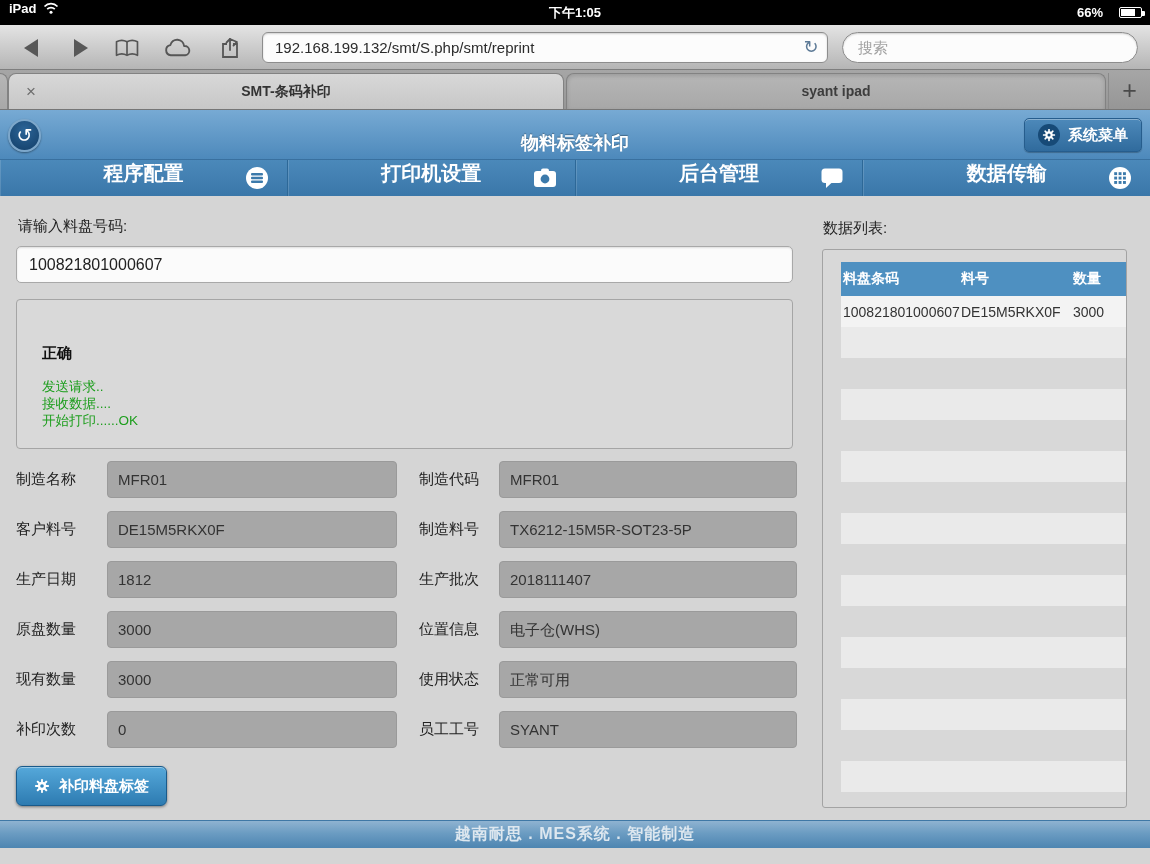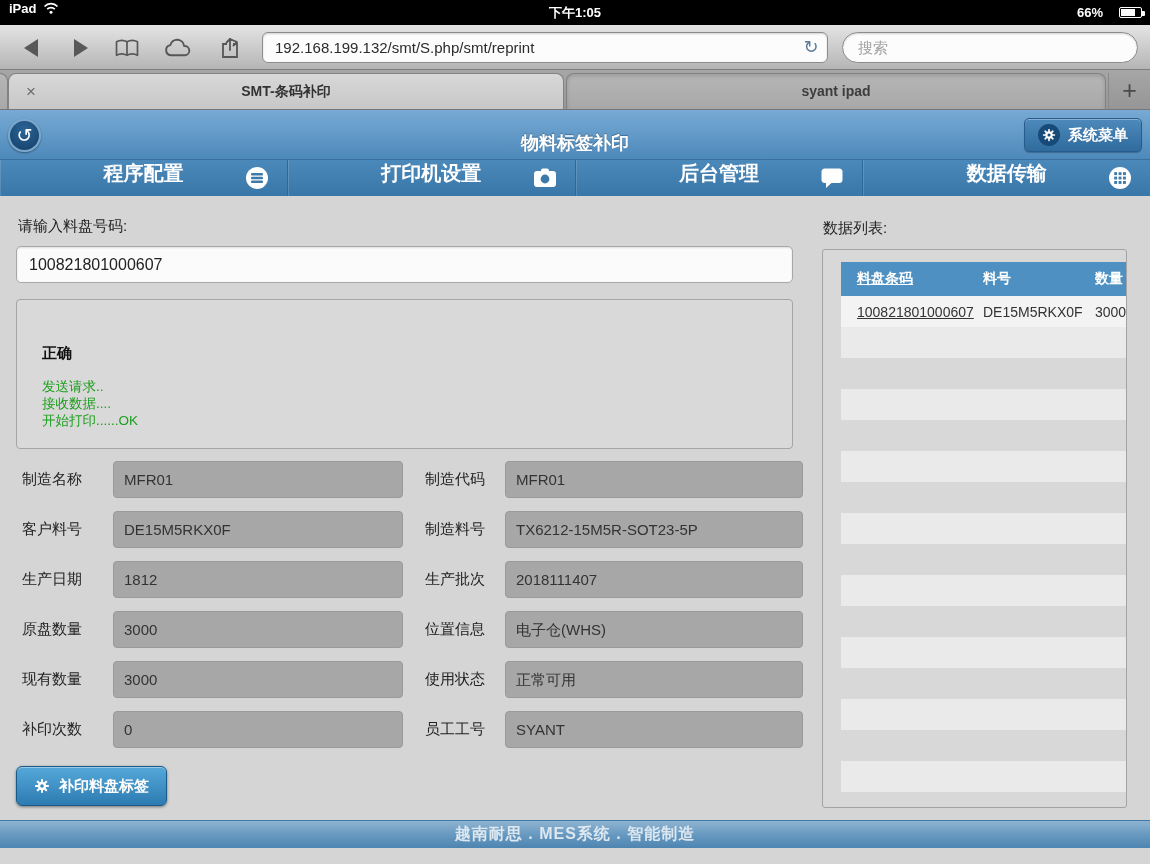--- a/index.html
+++ b/index.html
@@ -72,42 +72,42 @@
   .input-label { position:absolute; left:18px; top:217px; }
   .main-input { position:absolute; left:16px; top:246px; width:777px; height:37px; background:#fbfbfb;
                 border:1px solid #a8a8a8; border-radius:5px; padding:0 12px; font-size:16px; color:#222;
                 font-family:"Liberation Sans","DejaVu Sans",sans-serif; box-shadow:inset 0 1px 2px rgba(0,0,0,.12); }
   .status-box { position:absolute; left:16px; top:299px; width:777px; height:150px;
                 background:#d9d9d9; border:1px solid #a5a5a5; border-radius:4px; }
   .status-title { position:absolute; left:25px; top:44px; font-size:15px; font-weight:bold; color:#111; }
   .status-lines { position:absolute; left:25px; top:78px; font-size:13.5px; line-height:17px; color:#1d9e1d; }
 
   .form { position:absolute; left:16px; top:461px; }
-  .form-row { display:flex; align-items:center; height:37px; margin-bottom:13px;margin-left:6px; }
+  .form-row { display:flex; align-items:center; height:37px; margin-bottom:13px; }
   .f-label1 { width:91px; font-size:15px; color:#222; }
   .f-label2 { width:80px; margin-left:22px; font-size:15px; color:#222; }
   .f-box { background:#a7a7a7; border:1px solid #9a9a9a; border-radius:4px; height:37px; line-height:35px;
            padding:0 10px; font-size:15px; color:#333; overflow:hidden; white-space:nowrap; }
   .f-box1 { width:290px; }
   .f-box2 { width:298px; }
 
   .reprint-btn { position:absolute; left:16px; top:766px; height:40px; padding:0 17px; border-radius:6px;
                  background:linear-gradient(#55a8da,#2d7bb1); border:1px solid #195a8a;
                  box-shadow:0 1px 3px rgba(0,0,0,.45), inset 0 1px 0 rgba(255,255,255,.4);
                  color:#fff; font-weight:bold; font-size:15px; display:flex; align-items:center; gap:9px; cursor:pointer; }
 
   
   .dl-title { position:absolute; left:823px; top:219px; }
   .dl-panel { position:absolute; left:822px; top:249px; width:305px; height:559px; background:#d8d8d8;
               border:1px solid #a3a3a3; border-radius:3px; overflow:hidden; }
   .dl-table { position:absolute; left:18px; top:12px; width:330px; }
   .dl-hrow { display:flex; height:34px; background:#4e90c1; align-items:center;
              color:#fff; font-weight:bold; font-size:14px; }
   .dl-row { display:flex; height:31px; align-items:center; background:#f3f3f3; font-size:14px; color:#333; cursor:pointer; }
-  .dl-c1 { width:142px; padding-left:16px;text-decoration:underline; } .dl-c2 { width:112px; } .dl-c3 { width:70px; }
+  .dl-c1 { width:120px; padding-left:2px; } .dl-c2 { width:112px; } .dl-c3 { width:70px; }
   .dl-cell { overflow:hidden; white-space:nowrap; }
   .dl-empty { height:31px; }
   .dl-empty.light { background:#eaeaea; }
   .dl-empty.dark { background:#d8d8d8; }
 
   
   .footer { position:absolute; left:0; top:820px; width:100%; height:28px;
             background:linear-gradient(#8fb3d1,#6b9cc2 45%,#4d85b1); border-top:1px solid #3f78a6;
             display:flex; align-items:center; justify-content:center;
             color:#dde7ef; font-weight:bold; font-size:16px; letter-spacing:1px; }

